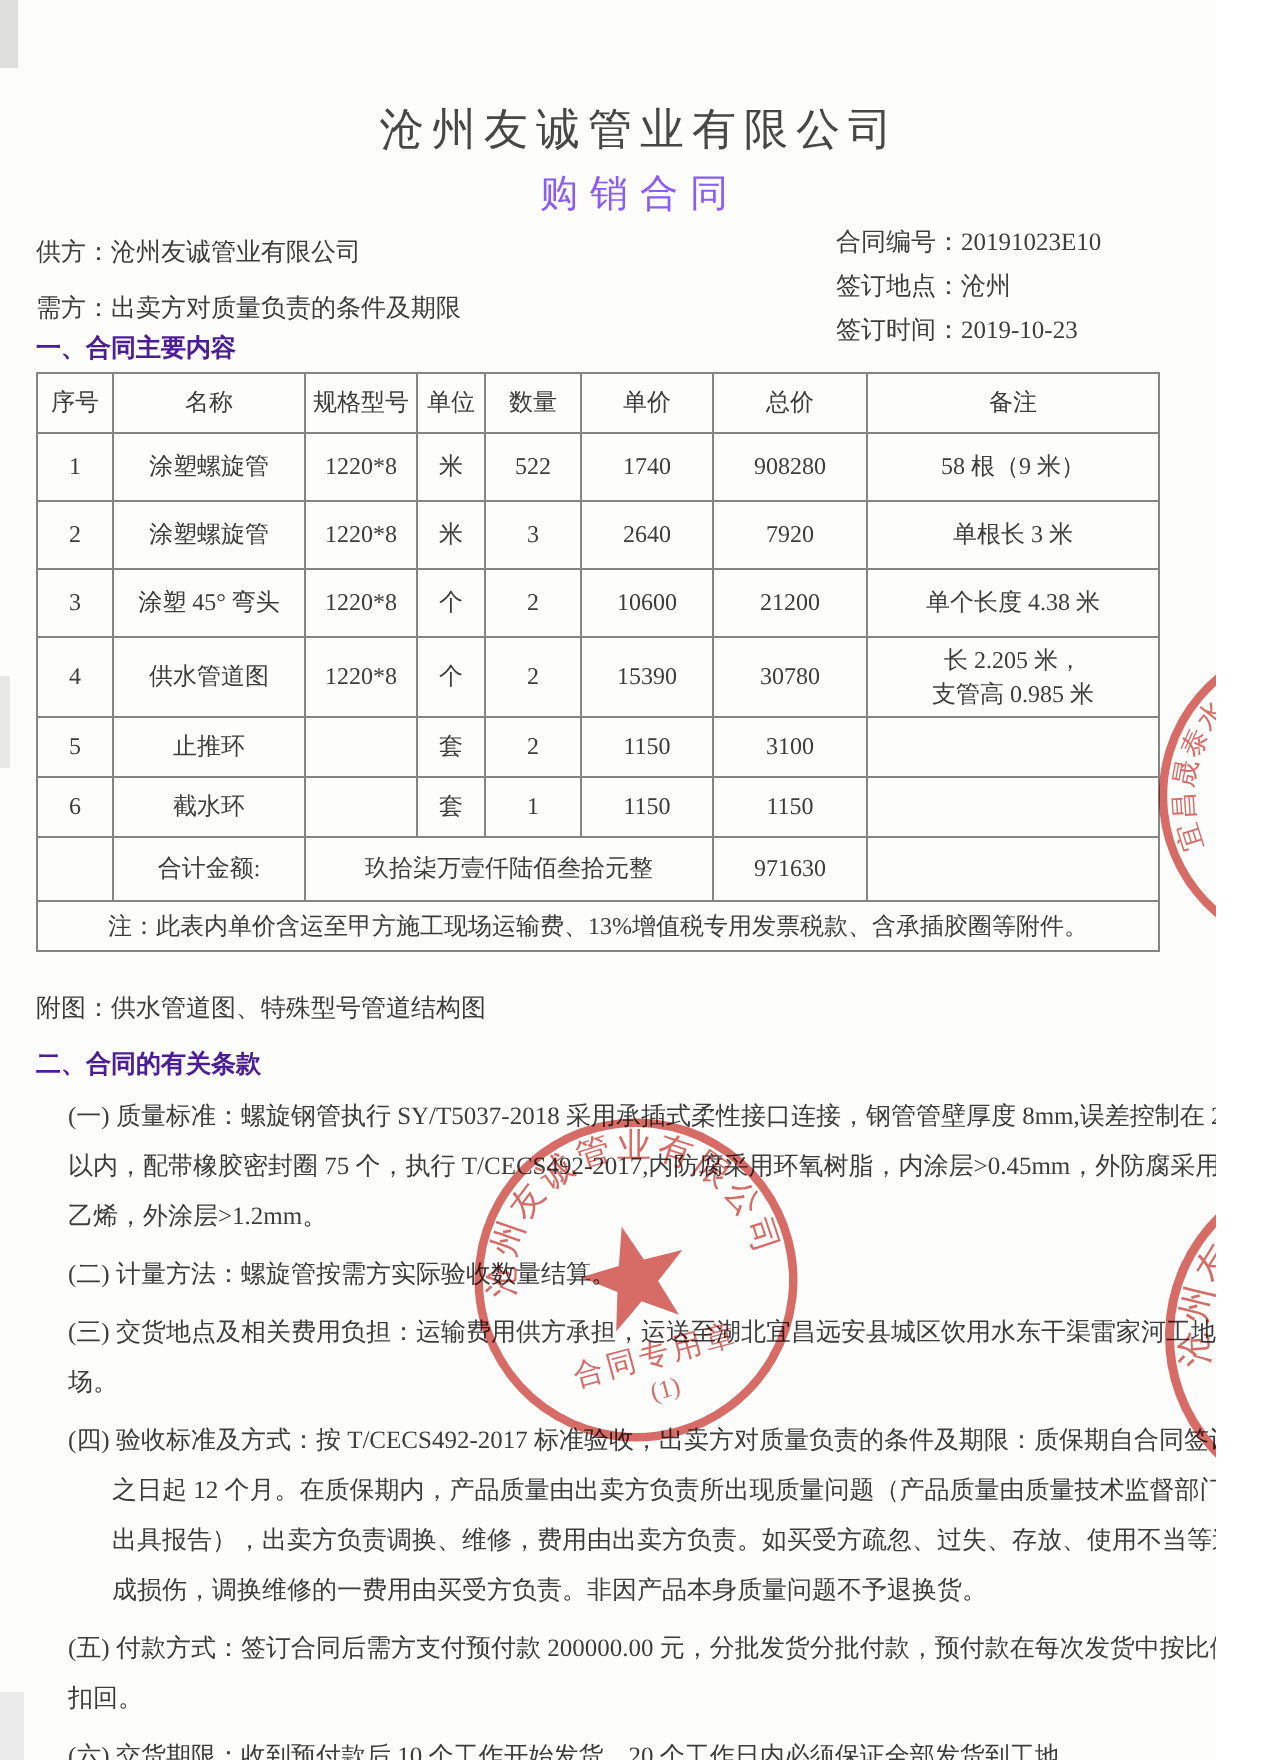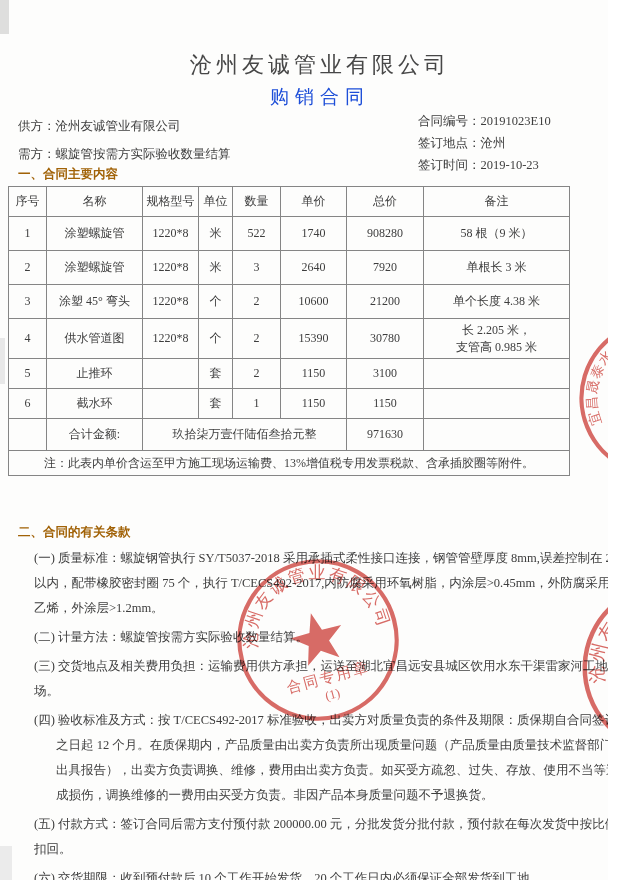--- a/index.html
+++ b/index.html
@@ -6,31 +6,31 @@
   .page{position:relative;width:608px;height:880px;background:#fdfdfc;overflow:hidden;
         font-family:"Liberation Serif","DejaVu Serif",serif;color:#3d3d3d;}
   
   .edge-mark{position:absolute;background:#b9b9b9;opacity:.45;}
   .em1{left:0;top:0;width:9px;height:34px;}
   .em2{left:0;top:338px;width:5px;height:46px;opacity:.3;}
   .em3{left:0;top:846px;width:12px;height:34px;opacity:.25;}
 
   .t-center{position:absolute;left:0;width:640px;text-align:center;}
   .title1{top:50px;font-size:22px;letter-spacing:4px;color:#474747;}
-  .title2{top:84px;font-size:19px;letter-spacing:6px;color:#1d4ed8;}
+  .title2{top:84px;font-size:19px;letter-spacing:6px;color:#8b5cf6;}
 
   .line{position:absolute;font-size:12.5px;white-space:nowrap;}
   .supplier{left:18px;top:118px;}
   .buyer{left:18px;top:146px;}
   .meta{position:absolute;left:418px;top:110px;font-size:12.5px;line-height:22px;}
-  .sec-heading{position:absolute;left:18px;font-size:12.5px;font-weight:bold;color:#a16207;}
+  .sec-heading{position:absolute;left:18px;font-size:12.5px;font-weight:bold;color:#4c1d95;}
   .sec1{top:166px;}
   .sec2{top:524px;}
 
-  table.items{position:absolute;left:8px;top:186px;width:561px;border-collapse:collapse;table-layout:fixed;}
+  table.items{position:absolute;left:18px;top:186px;width:561px;border-collapse:collapse;table-layout:fixed;}
   table.items td,table.items th{border:1px solid #858585;font-size:12px;font-weight:normal;
         text-align:center;color:#3d3d3d;padding:1px 2px;overflow:hidden;}
   tr.hh{height:30px;} tr.h34{height:34px;} tr.h40{height:40px;} tr.h30{height:30px;} tr.h32{height:32px;}
   td.note-cell{text-align:left;padding:6px 5px;height:22px;margin-left:34px;}
   td.remark2line{line-height:1.35;}
 
   .attachment{left:18px;top:496px;}
   .clauses{position:absolute;left:18px;top:546px;width:606px;font-size:12.5px;line-height:25px;}
   .clauses p{margin:0 0 4px 16px;}
   .clauses p.hang{padding-left:22px;text-indent:-22px;}
@@ -46,21 +46,21 @@
 <div class="page">
 
   <div class="edge-mark em1"></div>
   <div class="edge-mark em2"></div>
   <div class="edge-mark em3"></div>
 
   <div class="t-center title1">沧州友诚管业有限公司</div>
   <div class="t-center title2">购销合同</div>
 
   <div class="line supplier">供方：沧州友诚管业有限公司</div>
-  <div class="line buyer">需方：螺旋管按需方实际验收数量结算</div>
+  <div class="line buyer">需方：出卖方对质量负责的条件及期限</div>
 
   <div class="meta">
     <div>合同编号：20191023E10</div>
     <div>签订地点：沧州</div>
     <div>签订时间：2019-10-23</div>
   </div>
 
   <div class="sec-heading sec1">一、合同主要内容</div>
 
   <table class="items">
@@ -151,20 +151,21 @@
       <td colspan="4">玖拾柒万壹仟陆佰叁拾元整</td>
       <td>971630</td>
       <td></td>
     </tr>
     <tr>
       <td colspan="8" class="note-cell">注：此表内单价含运至甲方施工现场运输费、13%增值税专用发票税款、含承插胶圈等附件。</td>
     </tr>
   </tbody>
     </table>
 
+  <div class="line attachment">附图：供水管道图、特殊型号管道结构图</div>
 
   <div class="sec-heading sec2">二、合同的有关条款</div>
 
   <div class="clauses">
     <p>(一) 质量标准：螺旋钢管执行 SY/T5037-2018 采用承插式柔性接口连接，钢管管壁厚度 8mm,误差控制在 2%以内，配带橡胶密封圈 75 个，执行 T/CECS492-2017,内防腐采用环氧树脂，内涂层&gt;0.45mm，外防腐采用聚乙烯，外涂层&gt;1.2mm。</p>
     <p>(二) 计量方法：螺旋管按需方实际验收数量结算。</p>
     <p>(三) 交货地点及相关费用负担：运输费用供方承担，运送至湖北宜昌远安县城区饮用水东干渠雷家河工地现场。</p>
     <p class="hang">(四) 验收标准及方式：按 T/CECS492-2017 标准验收，出卖方对质量负责的条件及期限：质保期自合同签订之日起 12 个月。在质保期内，产品质量由出卖方负责所出现质量问题（产品质量由质量技术监督部门出具报告），出卖方负责调换、维修，费用由出卖方负责。如买受方疏忽、过失、存放、使用不当等造成损伤，调换维修的一费用由买受方负责。非因产品本身质量问题不予退换货。</p>
     <p>(五) 付款方式：签订合同后需方支付预付款 200000.00 元，分批发货分批付款，预付款在每次发货中按比例扣回。</p>
     <p>(六) 交货期限：收到预付款后 10 个工作开始发货，20 个工作日内必须保证全部发货到工地。</p>

